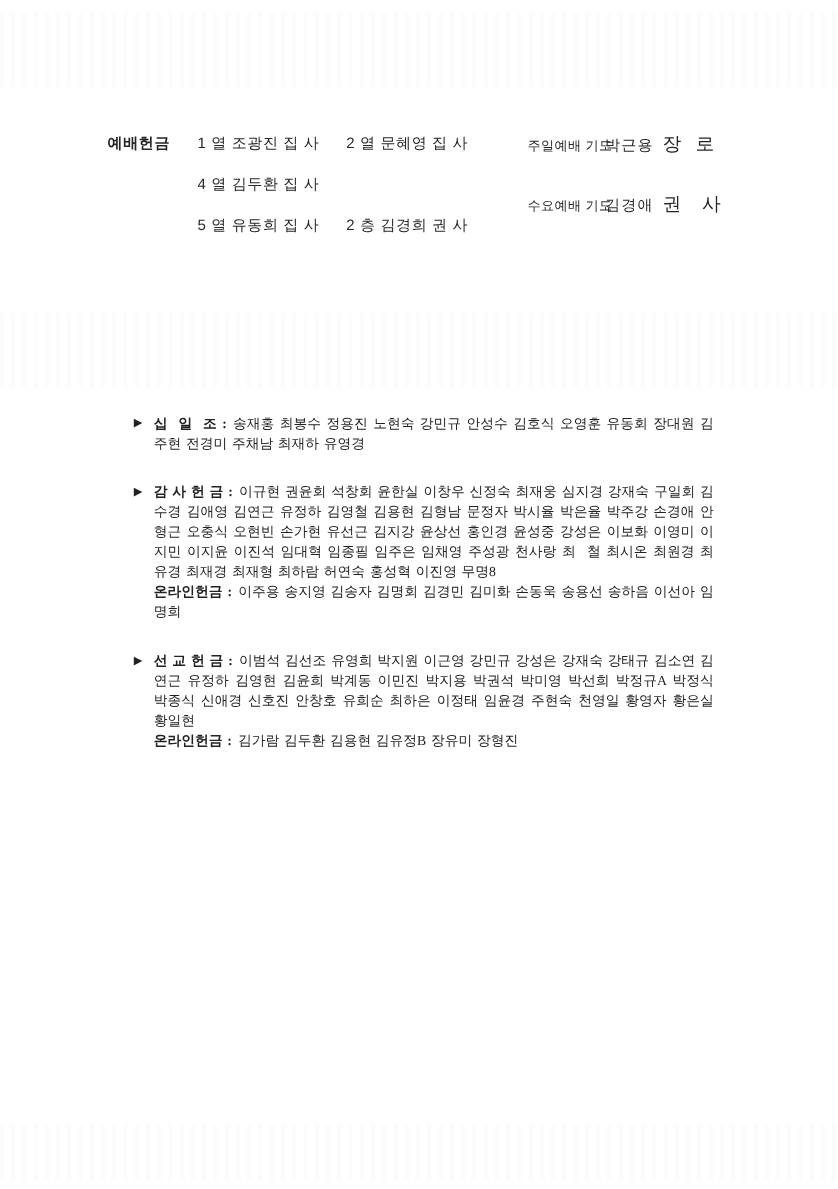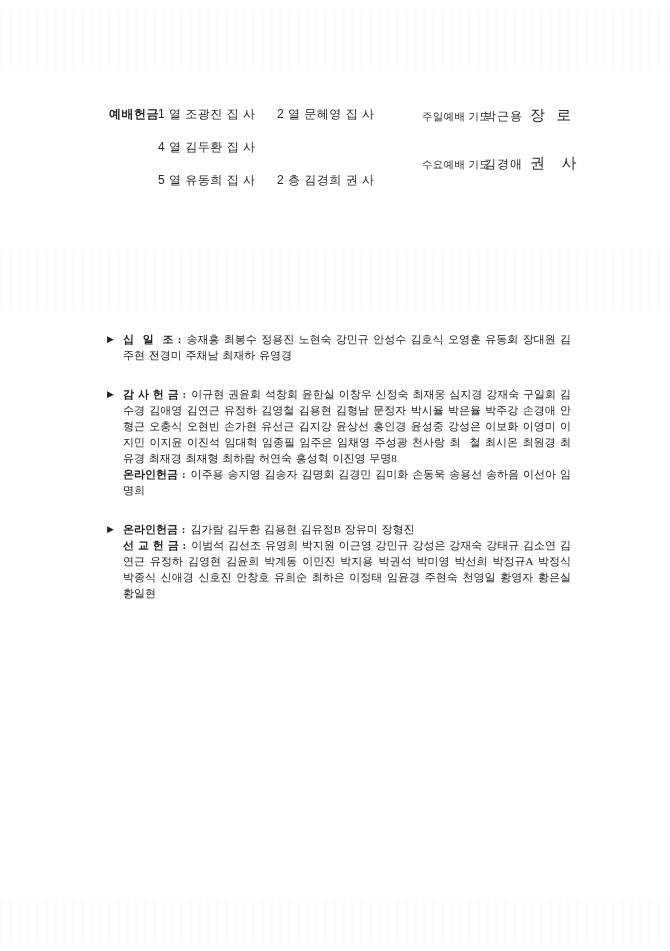--- a/index.html
+++ b/index.html
@@ -21,21 +21,21 @@
       rgba(255,255,255,0) 3px 9px);
     filter:blur(1px);
     pointer-events:none;
   }
   .bleed.top { top:10px; }
   .bleed.mid { top:250px; }
   .bleed.bottom { top:900px; height:45px; }
 
   
   .offering-label {
-    position:absolute; left:109px; top:106px;
+    position:absolute; left:86px; top:106px;
     font-family:"Liberation Sans", sans-serif;
     font-size:12px; font-weight:600; letter-spacing:0.5px;
     white-space:pre;
   }
   .offering-rows {
     position:absolute; left:158px; top:106px;
     font-family:Liberation Sans, sans-serif;
     font-size:12px; letter-spacing:0.5px;
   }
   .offering-row { display:flex; height:33px; }
@@ -120,18 +120,18 @@
     </div>
 
     <div class="section">
       <span class="bullet">▶</span>
       <p><span class="sec-label">감&nbsp;사&nbsp;헌&nbsp;금 :</span><span class="names">이규현 권윤회 석창회 윤한실 이창우 신정숙 최재웅 심지경 강재숙 구일회 김수경 김애영 김연근 유정하 김영철 김용현 김형남 문정자 박시율 박은율 박주강 손경애 안형근 오충식 오현빈 손가현 유선근 김지강 윤상선 홍인경 윤성중 강성은 이보화 이영미 이지민 이지윤 이진석 임대혁 임종필 임주은 임채영 주성광 천사랑 최&nbsp;&nbsp;철 최시온 최원경 최유경 최재경 최재형 최하람 허연숙 홍성혁 이진영 무명8</span></p>
       <p><span class="online-label">온라인헌금 :</span><span class="names">이주용 송지영 김송자 김명회 김경민 김미화 손동욱 송용선 송하음 이선아 임명희</span></p>
     </div>
 
     <div class="section">
       <span class="bullet">▶</span>
+      <p><span class="sec-label">선&nbsp;교&nbsp;헌&nbsp;금 :</span><span class="names">이범석 김선조 유영희 박지원 이근영 강민규 강성은 강재숙 강태규 김소연 김연근 유정하 김영현 김윤희 박계동 이민진 박지용 박권석 박미영 박선희 박정규A 박정식 박종식 신애경 신호진 안창호 유희순 최하은 이정태 임윤경 주현숙 천영일 황영자 황은실 황일현</span></p>
       <p><span class="online-label">온라인헌금 :</span><span class="names">김가람 김두환 김용현 김유정B 장유미 장형진</span></p>
-      <p><span class="sec-label">선&nbsp;교&nbsp;헌&nbsp;금 :</span><span class="names">이범석 김선조 유영희 박지원 이근영 강민규 강성은 강재숙 강태규 김소연 김연근 유정하 김영현 김윤희 박계동 이민진 박지용 박권석 박미영 박선희 박정규A 박정식 박종식 신애경 신호진 안창호 유희순 최하은 이정태 임윤경 주현숙 천영일 황영자 황은실 황일현</span></p>
     </div>
 
   </div>
 </div>
 
 </body></html>

